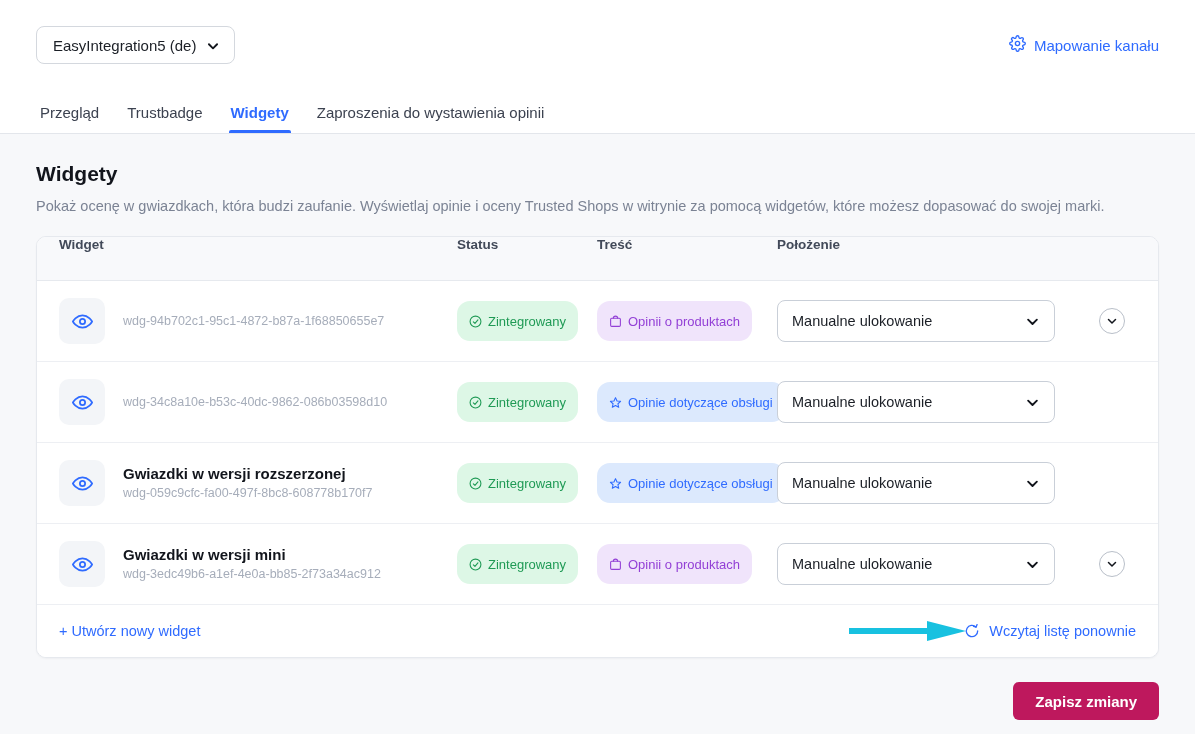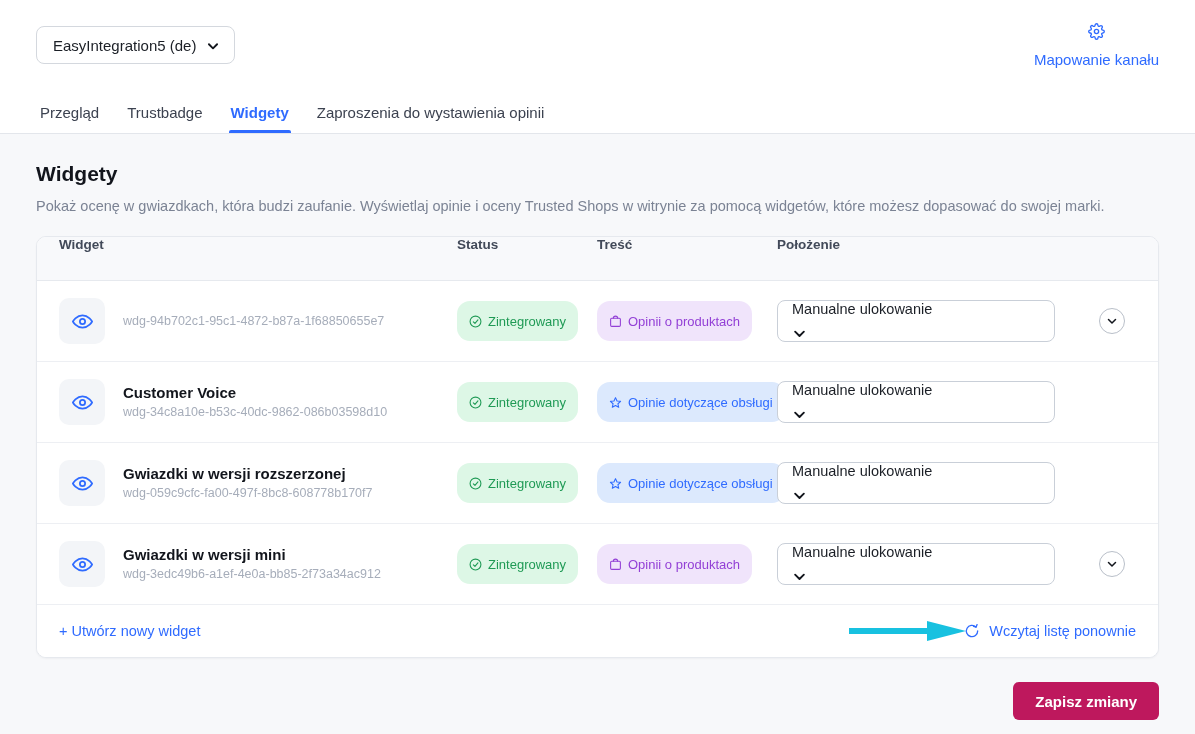--- a/index.html
+++ b/index.html
@@ -44,21 +44,20 @@
   }
   .caret svg { display:block; }
 
   .channel-mapping {
     display: flex;
     align-items: center;
     gap: 8px;
     color: #2f6bff;
     font-size: 15px;
     cursor: pointer;
-    flex-direction: column;
   }
 
   
   .tabs {
     display: flex;
     align-items: flex-end;
     gap: 0;
     padding: 0 36px;
     height: 44px;
     border-bottom: 1px solid #e3e6eb;
@@ -174,27 +173,26 @@
   .badge.purple { background: #f0e4fb; color: #9340d6; }
   .badge.blue  { background: #dce9fd; color: #2f6bff; }
 
   .select {
     width: 278px;
     height: 42px;
     border: 1px solid #c9cfd8;
     border-radius: 8px;
     background: #fff;
     display: flex;
-    align-items: flex-start;
+    align-items: center;
     justify-content: space-between;
     padding: 0 14px;
     font-size: 14.5px;
     color: #1b1f26;
     cursor: pointer;
-    flex-direction: column;
   }
 
   .expand-btn {
     width: 26px; height: 26px;
     border: 1px solid #b9bfc9;
     border-radius: 50%;
     display: flex; align-items: center; justify-content: center;
     background: #fff;
     cursor: pointer;
   }
@@ -347,21 +345,20 @@
 
     <div class="row">
       <div class="c-widget">
         <div class="eye-box">
           <svg width="21" height="21" viewBox="0 0 24 24" fill="none" stroke="#2f6bff" stroke-width="2" stroke-linecap="round" stroke-linejoin="round">
               <path d="M1 12s4-7 11-7 11 7 11 7-4 7-11 7-11-7-11-7z"></path>
               <circle cx="12" cy="12" r="3"></circle>
             </svg>
         </div>
         <div>
-          <div class="w-name">Customer Voice</div>
           <div class="w-id">wdg-34c8a10e-b53c-40dc-9862-086b03598d10</div>
         </div>
       </div>
       <div class="c-status">
         <span class="badge green">
           <svg width="13" height="13" viewBox="0 0 24 24" fill="none" stroke="#1f9a55" stroke-width="2" stroke-linecap="round" stroke-linejoin="round">
               <circle cx="12" cy="12" r="10"></circle>
               <polyline points="8,12.5 11,15.5 16.5,9"></polyline>
             </svg>
           <span>Zintegrowany</span>

